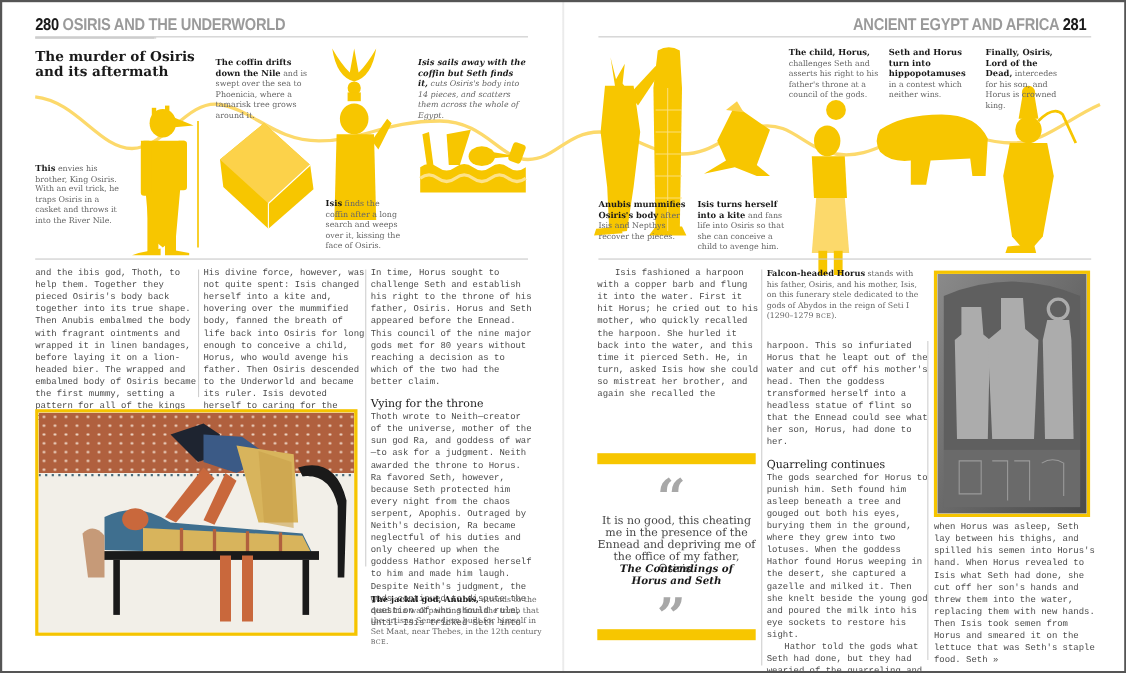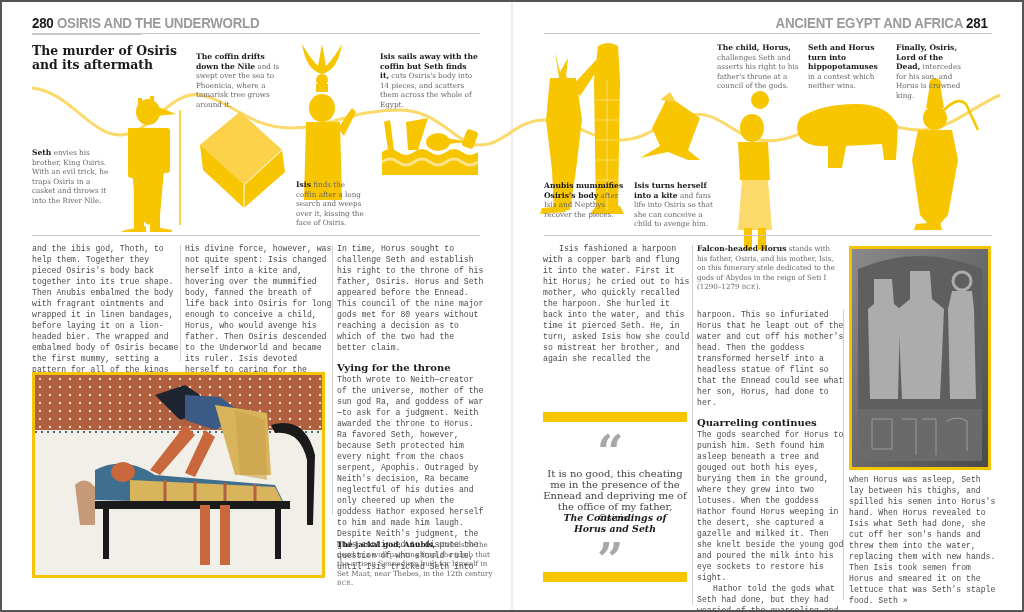--- a/index.html
+++ b/index.html
@@ -22,21 +22,21 @@
   .section-title { position: absolute; left: 32px; top: 44px; font-family: "DejaVu Serif", serif; font-weight: bold; font-size: 12.4px; line-height: 14px; color: #1a1a1a; width: 170px; }
 
   
   .cap { position: absolute; font-size: 7.2px; line-height: 9.6px; color: #666; }
   .cap b { color: #1a1a1a; font-weight: bold; font-size: 7.6px; }
 
   
   .col { position: absolute; font-size: 8.15px; line-height: 11px; color: #4a4a4a; }
   .col p { margin: 0; font-family: Liberation Mono, monospace; }
   .col .indent { text-indent: 16px; }
-  .col h3 { margin: 0; font-family: "DejaVu Serif", serif; font-weight: bold; font-size: 10px; line-height: 13px; color: #1a1a1a; }
+  .col h3 { margin: 0; font-family: "DejaVu Serif", serif; font-weight: normal; font-size: 10px; line-height: 13px; color: #1a1a1a; }
   .vline { position: absolute; width: 1px; background: #cfcfcf; }
 
   .img-cap { position: absolute; font-size: 7.1px; line-height: 9.6px; color: #666; }
   .img-cap b { color: #1a1a1a; font-size: 7.5px; }
   .img-cap .sc { font-size: 5.8px; letter-spacing: 0.3px; }
 
   
   .photo { position: absolute; border: 3px solid #f5c400; box-sizing: border-box; overflow: hidden; }
 
   
@@ -149,29 +149,29 @@
     <path d="M930,84 L940,84 L944,108 L926,108 Z"></path>
     <circle cx="935" cy="84" r="6"></circle>
     <ellipse cx="935" cy="118" rx="12" ry="12"></ellipse>
     <path d="M918,130 L952,130 L958,160 L948,215 L940,224 L928,224 L920,215 L912,160 Z"></path>
     <path d="M916,224 L940,222 L942,230 L914,230 Z"></path>
   </g>
   <path d="M944,110 Q958,96 966,104 L978,130" fill="none" stroke="#f7c600" stroke-width="2.5"></path>
 </svg>
 
 <div class="cap" style="left:32px; top:148px; width:80px;">
-  <b>Seth</b><span> envies his brother, King Osiris. With an evil trick, he traps Osiris in a casket and throws it into the River Nile.</span>
+  <b>This</b><span> envies his brother, King Osiris. With an evil trick, he traps Osiris in a casket and throws it into the River Nile.</span>
 </div>
 <div class="cap" style="left:196px; top:52px; width:88px;">
   <b>The coffin drifts down the Nile</b><span> and is swept over the sea to Phoenicia, where a tamarisk tree grows around it.</span>
 </div>
 <div class="cap" style="left:296px; top:180px; width:70px;">
   <b>Isis</b><span> finds the coffin after a long search and weeps over it, kissing the face of Osiris.</span>
 </div>
-<div class="cap" style="left:380px; top:52px; width:98px;">
+<div class="cap" style="left:380px; top:52px; width:98px;font-style:italic;">
   <b>Isis sails away with the coffin but Seth finds it,</b><span> cuts Osiris's body into 14 pieces, and scatters them across the whole of Egypt.</span>
 </div>
 <div class="cap" style="left:544px; top:181px; width:80px;">
   <b>Anubis mummifies Osiris's body</b><span> after Isis and Nepthys recover the pieces.</span>
 </div>
 <div class="cap" style="left:634px; top:181px; width:80px;">
   <b>Isis turns herself into a kite</b><span> and fans life into Osiris so that she can conceive a child to avenge him.</span>
 </div>
 <div class="cap" style="left:717px; top:43px; width:82px;">
   <b>The child, Horus,</b><span> challenges Seth and asserts his right to his father's throne at a council of the gods.</span>

